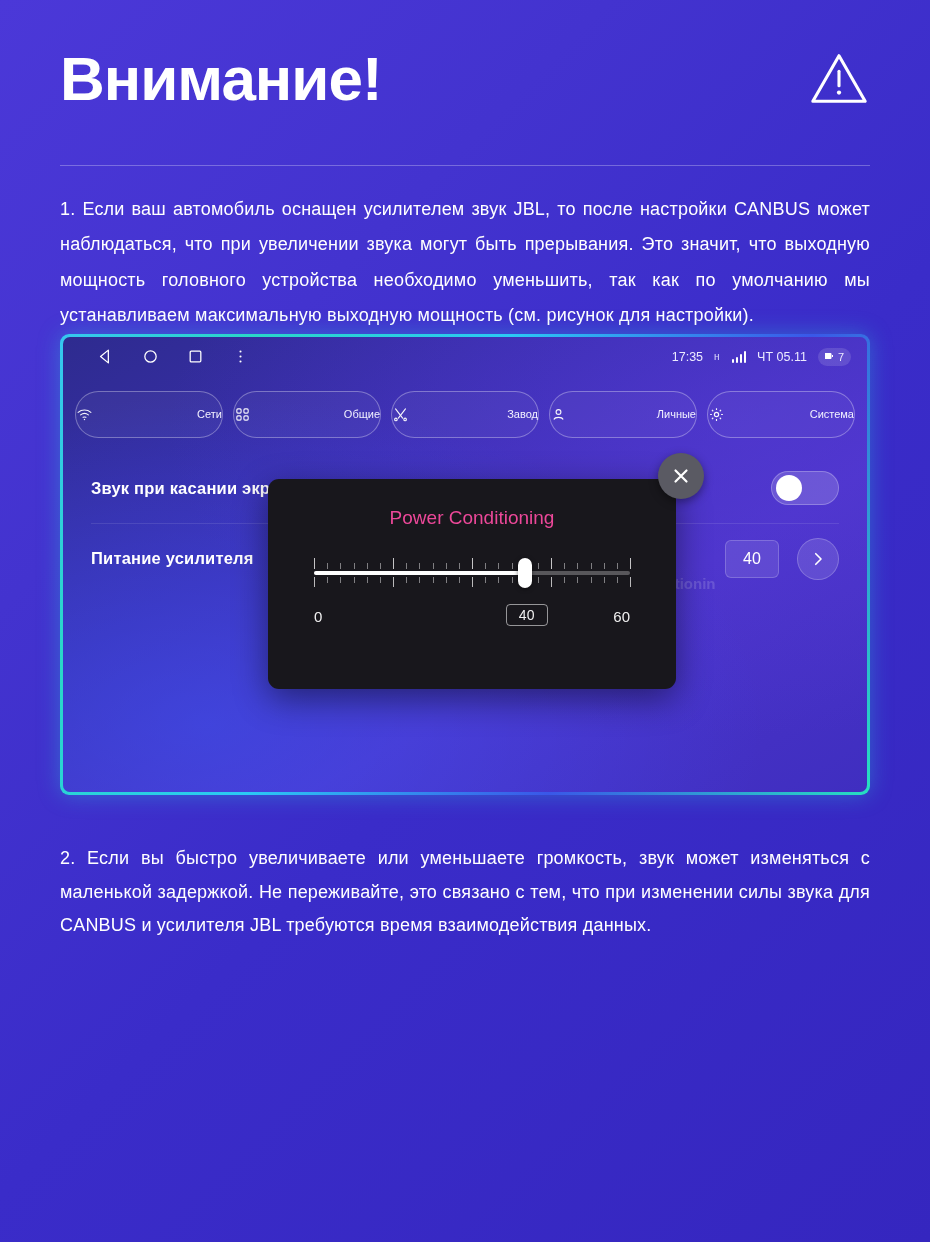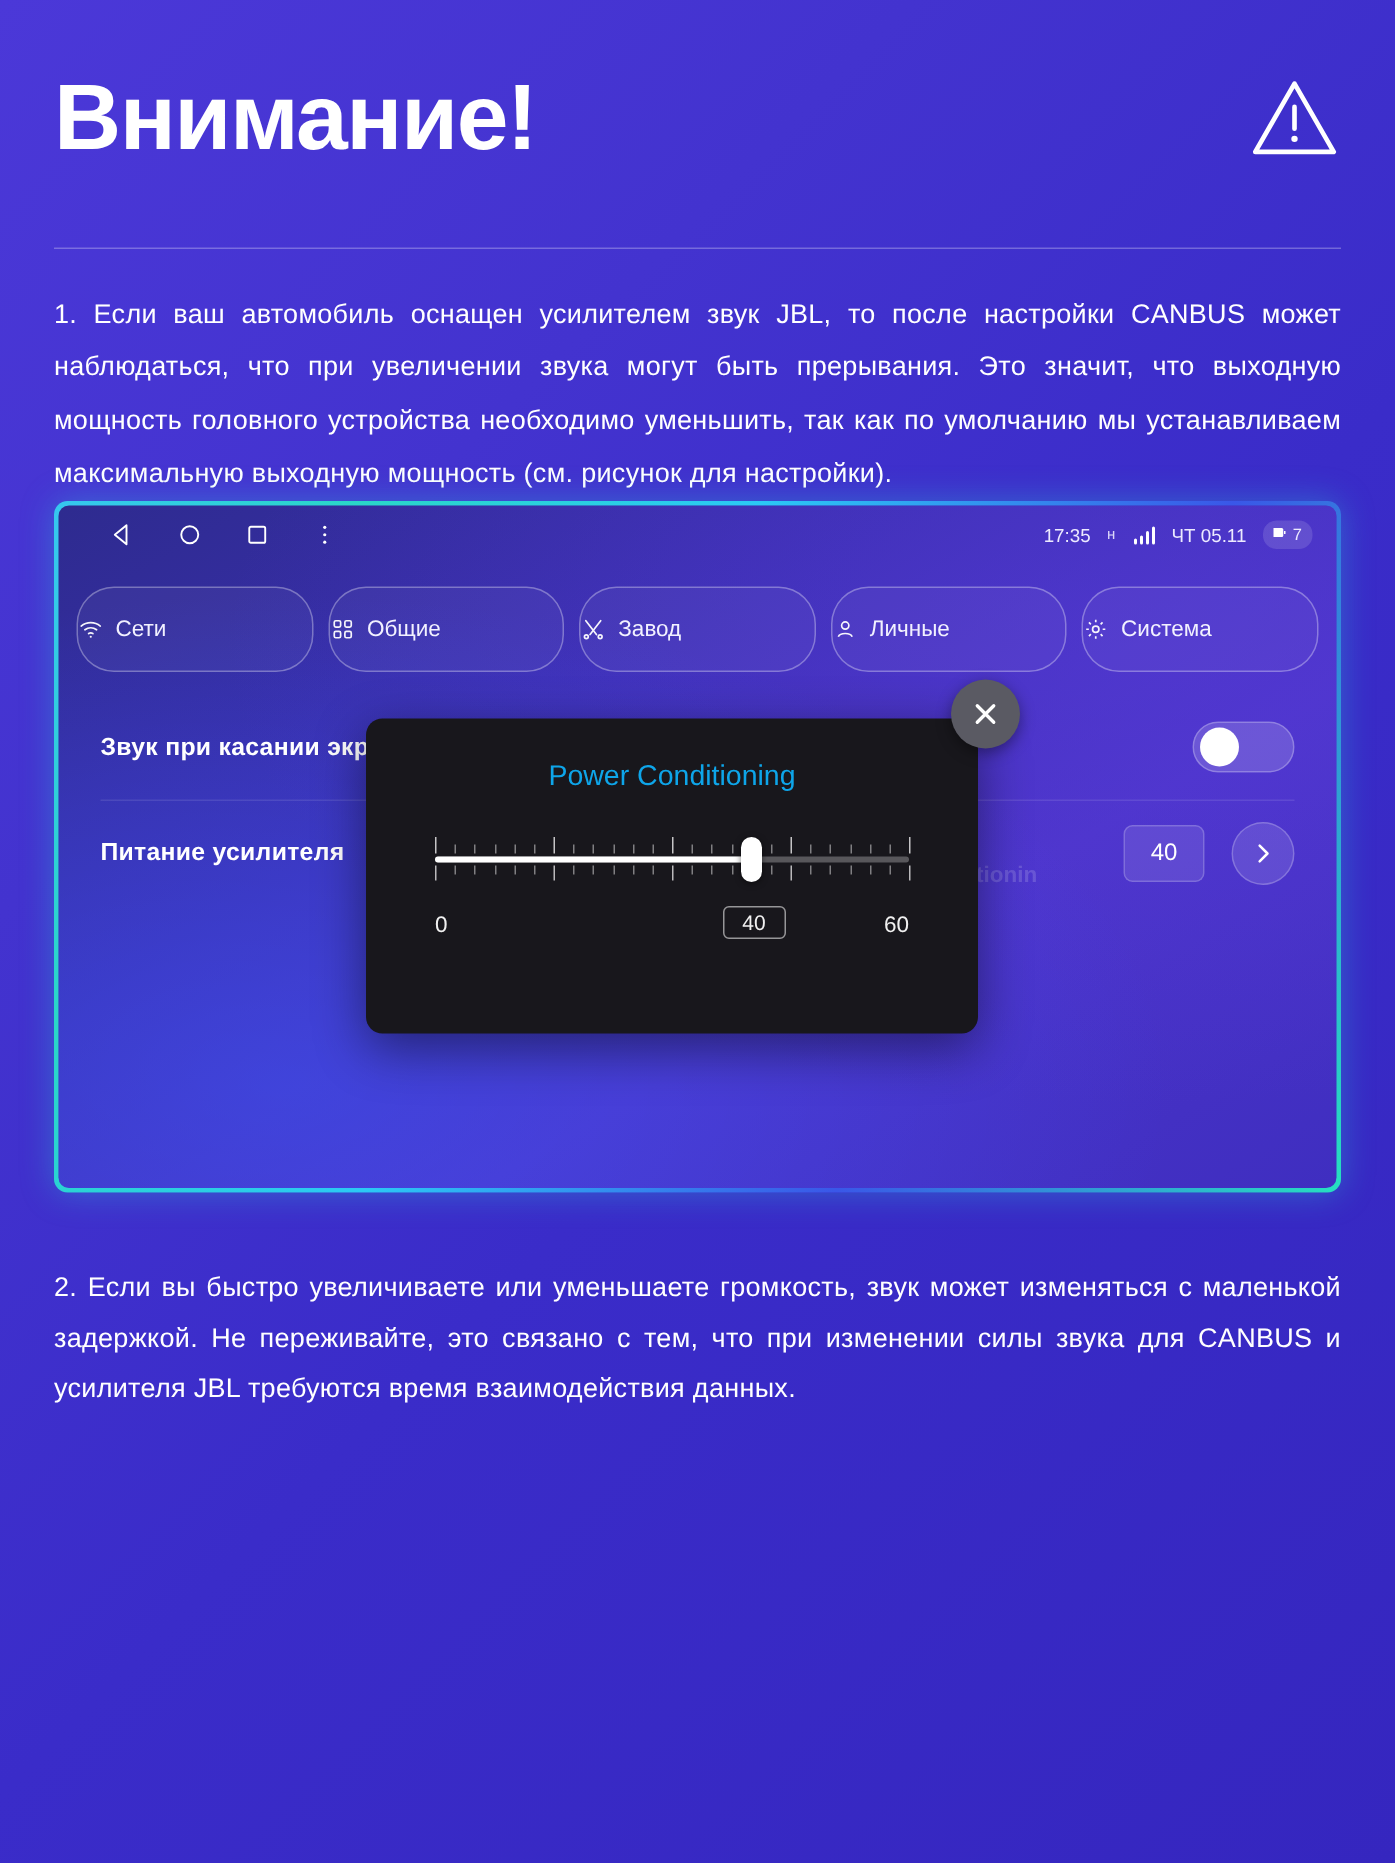--- a/index.html
+++ b/index.html
@@ -8,21 +8,21 @@
     font-family: "Liberation Sans", sans-serif;
     overflow: hidden;
   }
   body {
     background: linear-gradient(135deg, #4b38d8 0%, #4333cf 28%, #3a2cc9 55%, #3526bf 100%);
     position: relative;
     color: #fff;
   }
   .page {
     position: absolute; inset: 0;
-    padding: 0 36px;
+    padding: 0 60px;
   }
 
   
   .header {
     display: flex; align-items: center; justify-content: space-between;
     padding-top: 48px;
   }
   .title {
     font-size: 62px;
     font-weight: 800;
@@ -101,25 +101,25 @@
   }
 
   
   .tabs {
     position: relative;
     display: flex; gap: 10px;
     padding: 14px 12px 0 12px;
   }
   .tab {
     flex: 1;
-    display: flex; align-items: center; justify-content: flex-start; gap: 8px;
-    height: 57px;
+    display: flex; align-items: center; justify-content: space-between; gap: 8px;
+    height: 47px;
     border: 1px solid rgba(255,255,255,0.32);
     border-radius: 25px;
-    font-size: 15px;
+    font-size: 11px;
     color: #f2f1ff;
     background: rgba(255,255,255,0.04);
   }
   .tab.active {
     border-color: #ffffff;
     border-width: 1.6px;
     background: rgba(255,255,255,0.06);
   }
   .tab svg { display: block; opacity: .95; }
 
@@ -189,21 +189,21 @@
     left: 205px; top: 142px;
     width: 408px; height: 210px;
     background: #18171c;
     border-radius: 11px;
     box-shadow: 0 10px 34px rgba(0,0,0,0.45);
   }
   .dialog-title {
     text-align: center;
     margin-top: 28px;
     font-size: 19px;
-    color: #0ea5e9;
+    color: #ec4899;
     font-weight: 400;
   }
   .slider-area { position: relative; margin: 26px 46px 0 46px; }
   .ticks { position: relative; height: 14px; }
   .ticks i {
     position: absolute; bottom: 0; width: 1px; height: 6px;
     background: rgba(255,255,255,0.45);
   }
   .ticks i.major { height: 11px; background: rgba(255,255,255,0.75); }
   .track {

